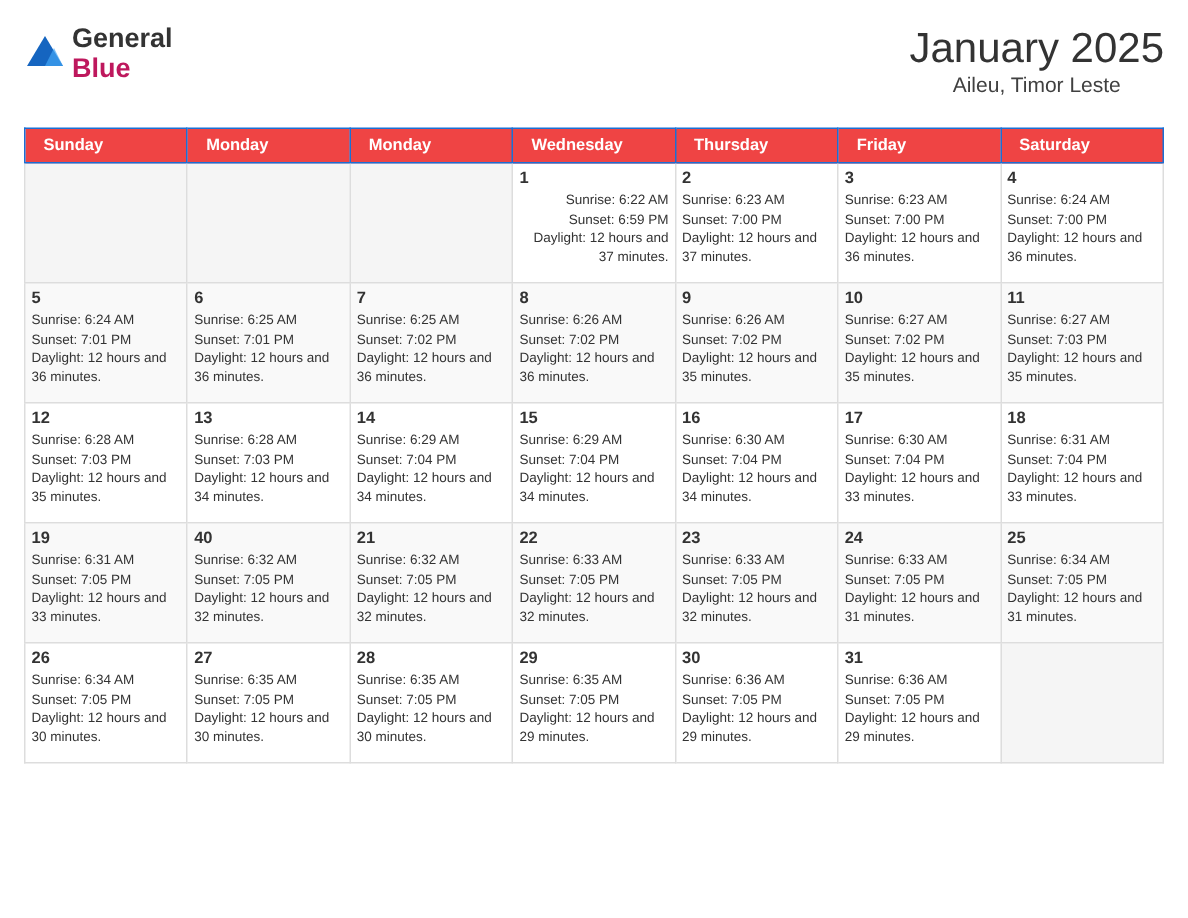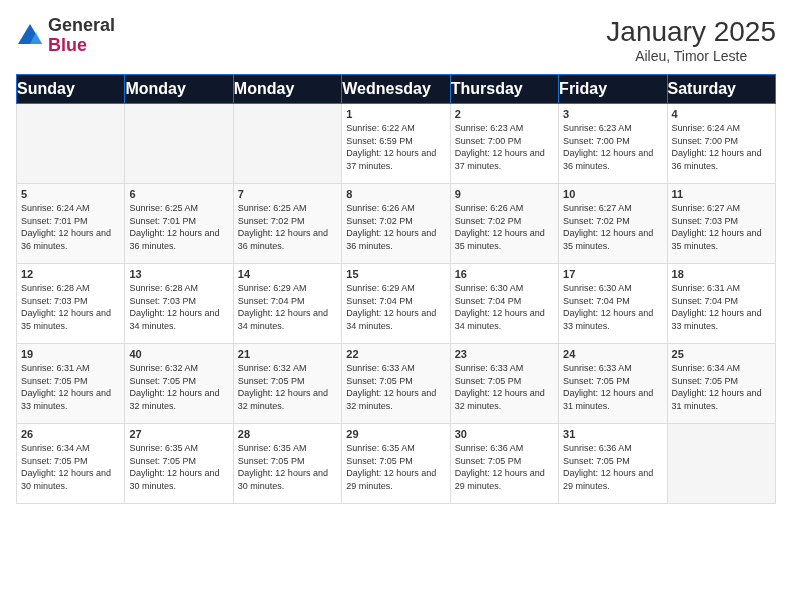--- a/index.html
+++ b/index.html
@@ -9,20 +9,21 @@
       font-family: Arial, sans-serif;
       background: #fff;
       overflow: hidden;
     }
     .page {
       width: 792px;
       height: 612px;
       padding: 16px;
       display: flex;
       flex-direction: column;
+      gap: 11px;
     }
     .header {
       display: flex;
       justify-content: space-between;
       align-items: flex-start;
       margin-bottom: 10px;
     }
     .logo {
       display: flex;
       align-items: center;
@@ -52,25 +53,25 @@
     .cal-subtitle {
       font-size: 14px;
       color: #404040;
     }
     table {
       width: 100%;
       border-collapse: collapse;
       table-layout: fixed;
     }
     thead tr th {
-      background: #0f172a;
+      background: #ef4444;
       color: #fff;
-      font-size: 16px;
+      font-size: 11px;
       font-weight: bold;
-      padding: 5px 0;
+      padding: 5px 12px;
       text-align: left;
       border: 1px solid #1a6fd4;
     }
     tbody tr td {
       vertical-align: top;
       padding: 4px 4px;
       border: 1px solid #ddd;
       font-size: 9.5px;
       color: #333;
       height: 80px;
@@ -130,21 +131,21 @@
           <th>Saturday</th>
         </tr>
     </thead>
     <tbody id="calendar-body">
     <tr>
           <td class="empty"></td>
           <td class="empty"></td>
           <td class="empty"></td>
           <td>
             <span class="day-num">1</span>
-            <div class="day-info" style="white-space: pre-line;">Sunrise: 6:22 AM
+            <div class="day-info" style="white-space: pre-line; text-align: right;">Sunrise: 6:22 AM
 Sunset: 6:59 PM
 Daylight: 12 hours and 37 minutes.</div>
           </td>
           <td>
             <span class="day-num">2</span>
             <div class="day-info" style="white-space: pre-line;">Sunrise: 6:23 AM
 Sunset: 7:00 PM
 Daylight: 12 hours and 37 minutes.</div>
           </td>
           <td>

